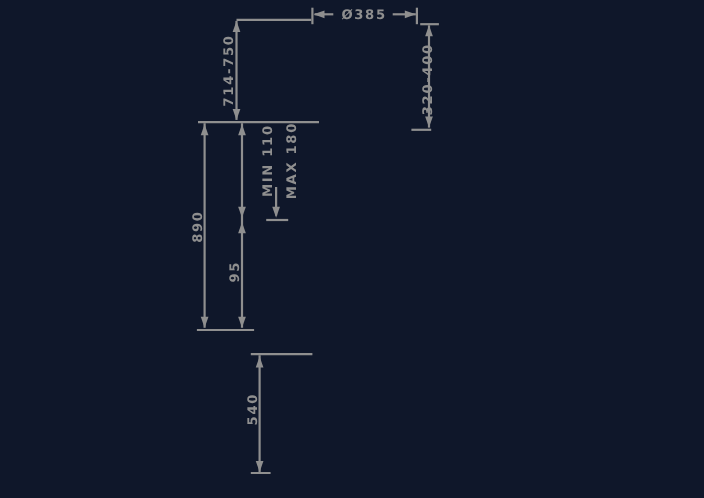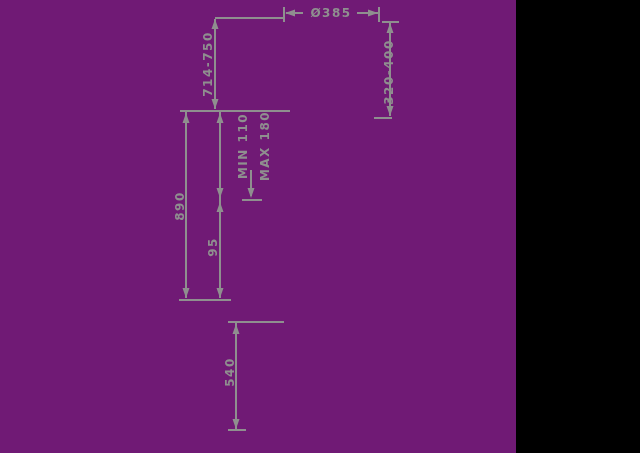--- a/index.html
+++ b/index.html
@@ -2,23 +2,23 @@
 <html><head>
 <meta charset="utf-8">
 <style>
   html, body {
     margin: 0;
     padding: 0;
     background: #000;
   }
   .stage {
     position: relative;
-    width: 516px;
+    width: 640px;
     height: 453px;
-    background: #701a75;
+    background: #0f172a;
     overflow: hidden;
     font-family: "DejaVu Sans", sans-serif;
   }
   .stage svg {
     position: absolute;
     left: 0;
     top: 0;
   }
   .dim-label {
     position: absolute;

